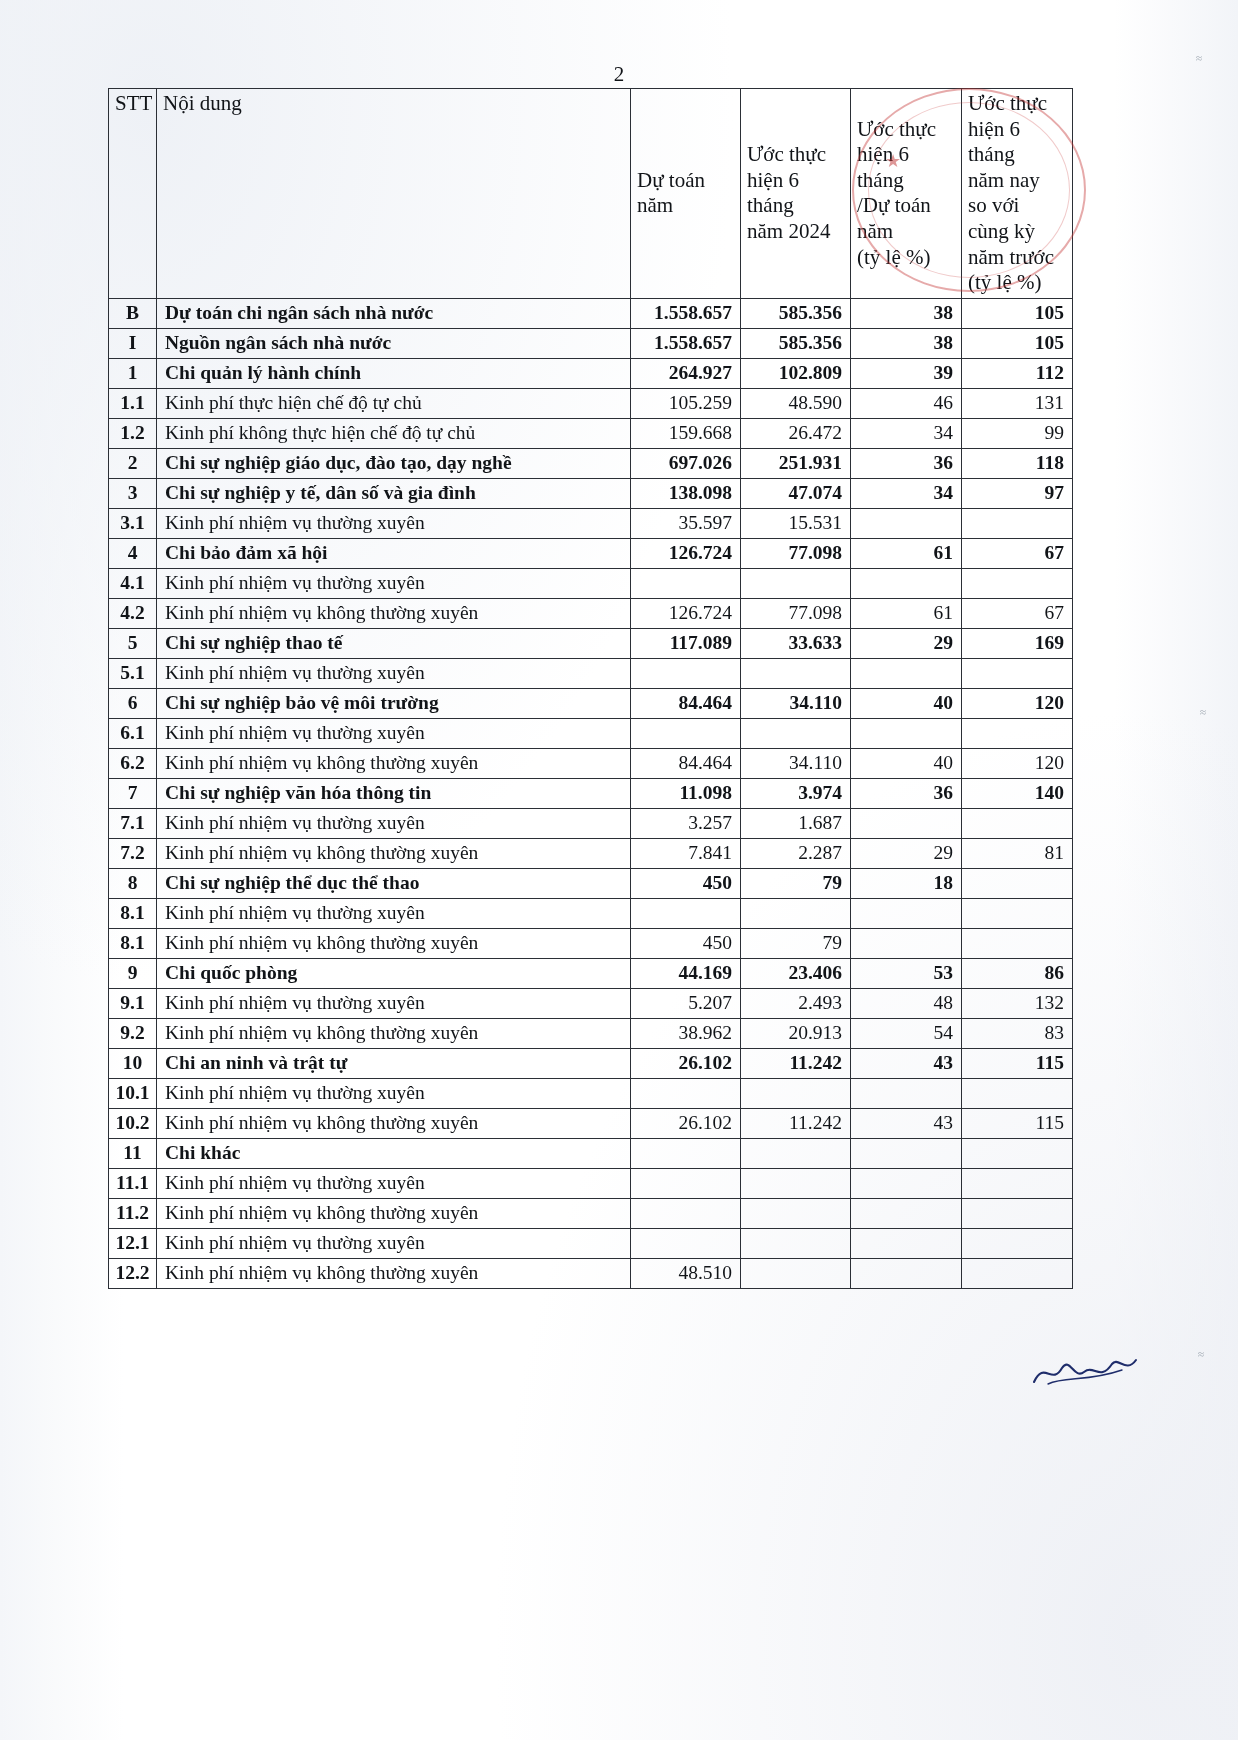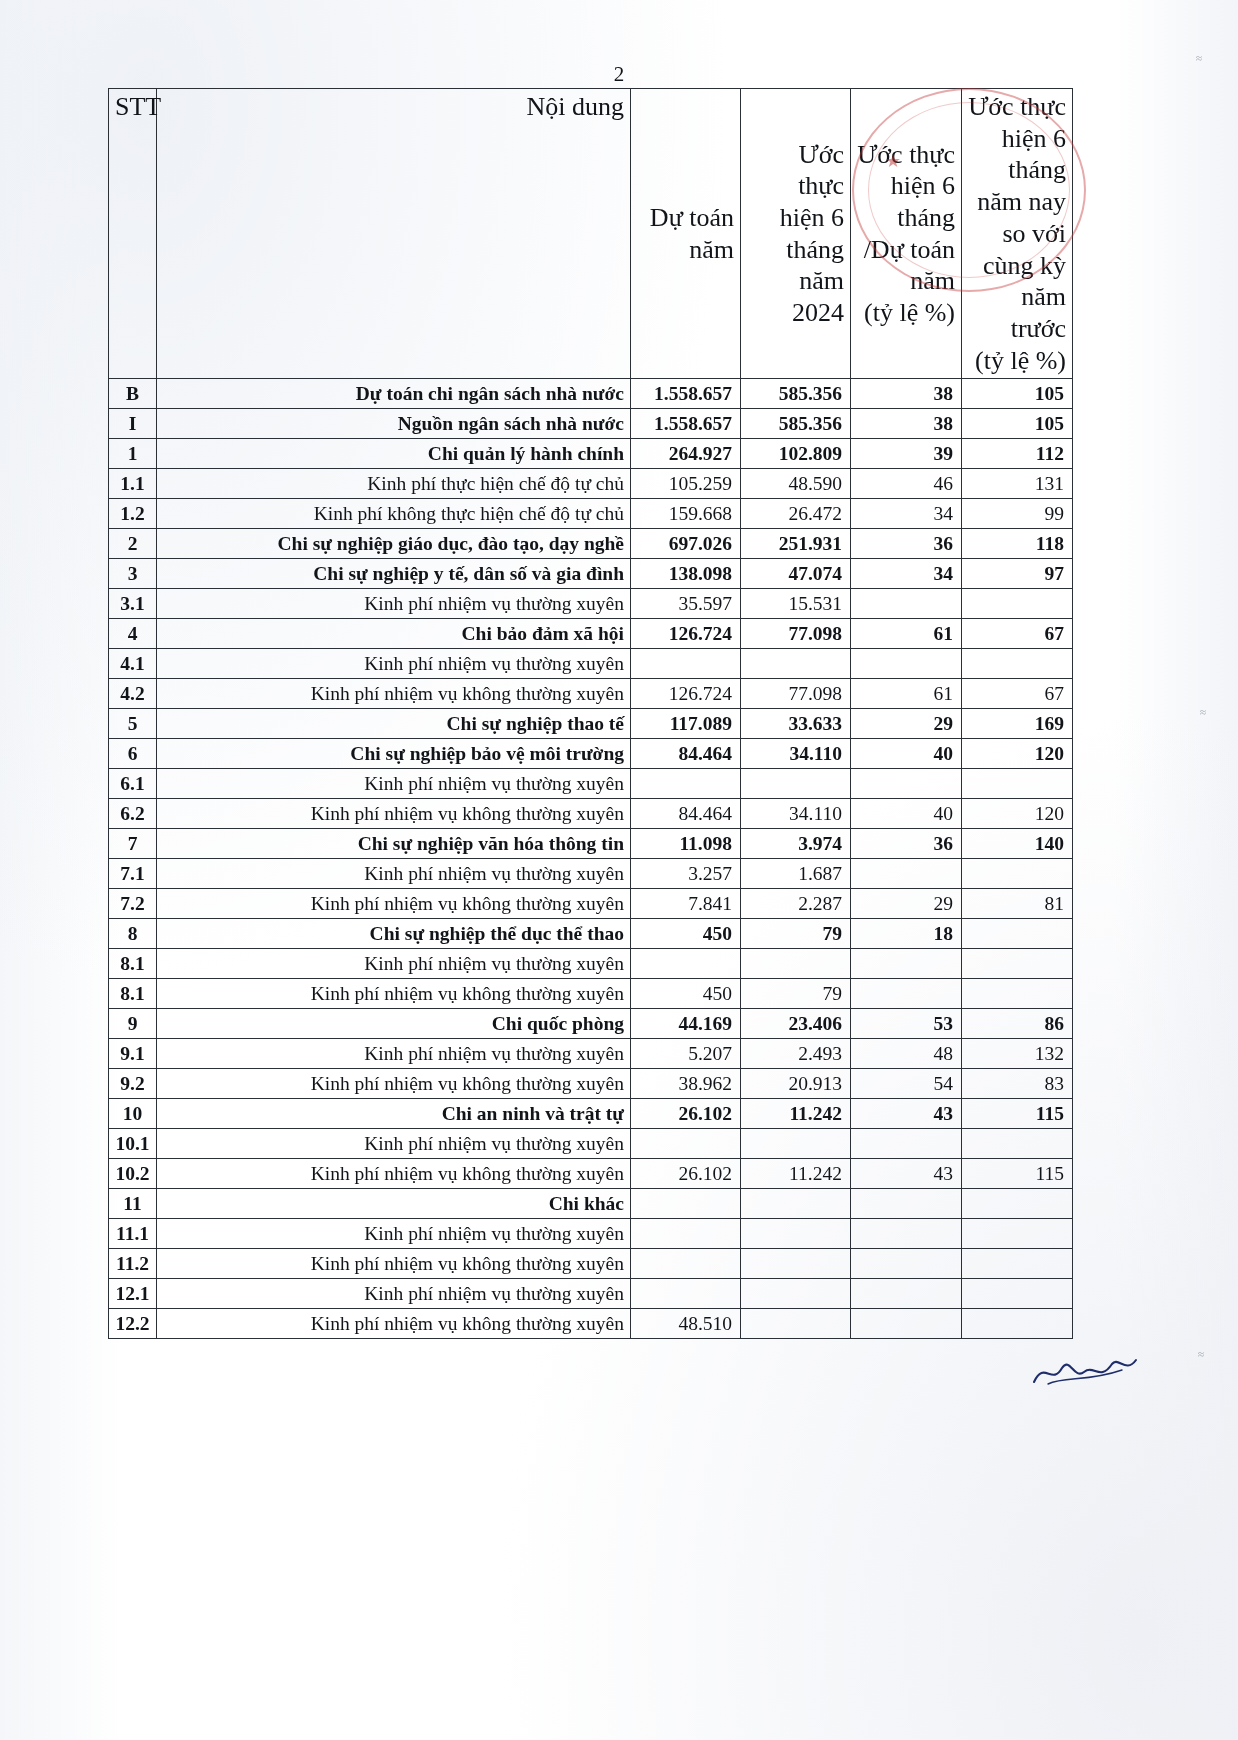--- a/index.html
+++ b/index.html
@@ -58,39 +58,39 @@
   }
 
   col.c-stt { width: 48px; }
   col.c-nd  { width: 474px; }
   col.c-v1  { width: 110px; }
   col.c-v2  { width: 110px; }
   col.c-v3  { width: 111px; }
   col.c-v4  { width: 111px; }
 
   thead td {
-    text-align: right;
+    text-align: left;
     vertical-align: top;
     font-weight: bold;
     padding-top: 8px;
-    font-size: 26px;
+    font-size: 21px;
   }
   thead td.head-stt,
   thead td.head-nd {
     vertical-align: top;
   }
   thead .hline { display: block; }
 
   tbody td.stt {
     text-align: center;
     white-space: nowrap;
     font-weight: bold;
   }
   tbody td.nd {
-    text-align: right;
+    text-align: left;
     padding-left: 8px;
   }
   tbody td.num {
     text-align: right;
     padding-right: 8px;
     white-space: nowrap;
   }
   tr.bold td { font-weight: bold; }
   tr.bold td.nd { font-weight: bold; }
 
@@ -284,20 +284,28 @@
           <td class="num">67</td>
         </tr>
         <tr class="row-h bold">
           <td class="stt">5</td>
           <td class="nd">Chi sự nghiệp thao tế</td>
           <td class="num">117.089</td>
           <td class="num">33.633</td>
           <td class="num">29</td>
           <td class="num">169</td>
         </tr>
+        <tr class="row-h">
+          <td class="stt">5.1</td>
+          <td class="nd">Kinh phí nhiệm vụ thường xuyên</td>
+          <td class="num"></td>
+          <td class="num"></td>
+          <td class="num"></td>
+          <td class="num"></td>
+        </tr>
         <tr class="row-h bold">
           <td class="stt">6</td>
           <td class="nd">Chi sự nghiệp bảo vệ môi trường</td>
           <td class="num">84.464</td>
           <td class="num">34.110</td>
           <td class="num">40</td>
           <td class="num">120</td>
         </tr>
         <tr class="row-h">
           <td class="stt">6.1</td>

